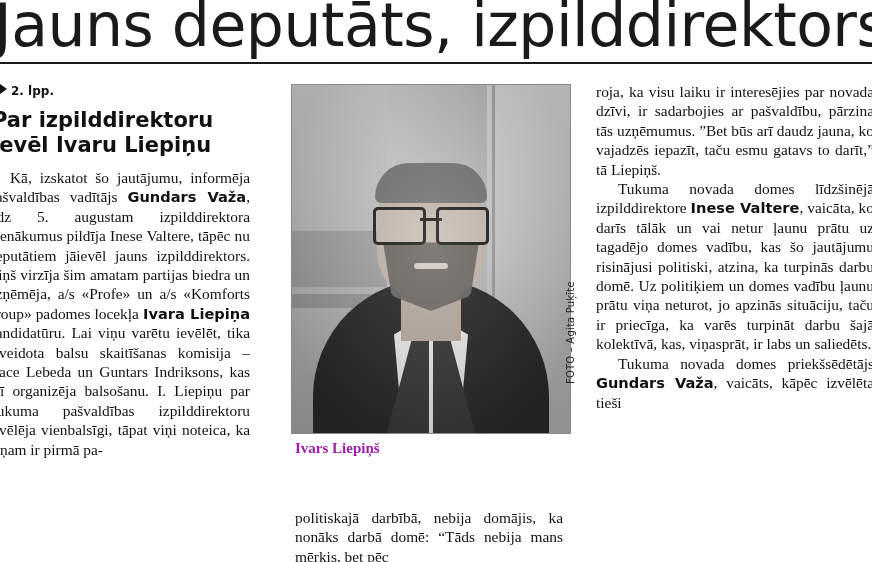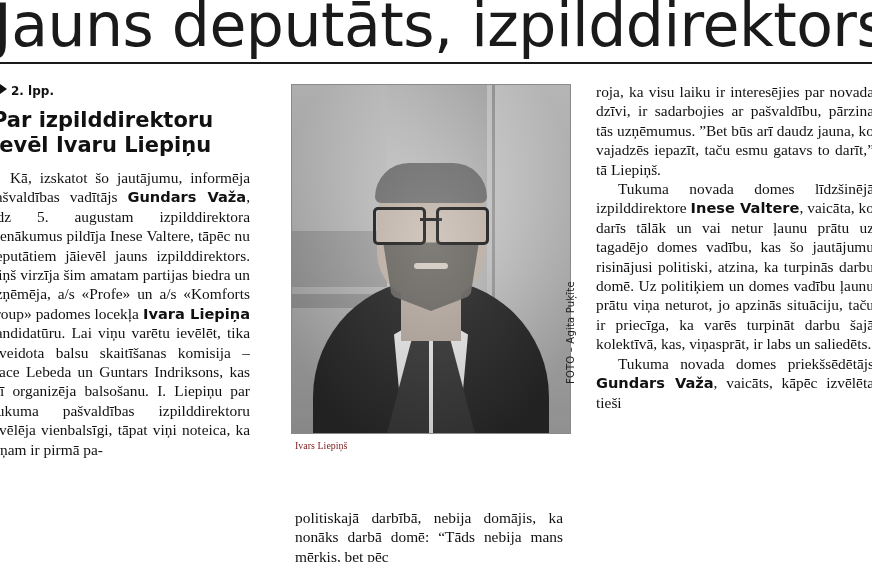--- a/index.html
+++ b/index.html
@@ -285,22 +285,23 @@
     font-size: 10px;
     letter-spacing: 0.2px;
     color: #222;
     white-space: nowrap;
   }
   .photo-caption {
     position: absolute;
     left: 4px;
     top: 356px;
     font-family: "Liberation Serif", serif;
-    font-size: 10px;
-    color: #7f1d1d;
+    font-size: 15px;
+    color: #a21caf;
+    font-weight: bold;
   }
 </style>
 </head>
 <body>
 
 <div class="headline-wrap">
   <div class="headline">Jauns deputāts, izpilddirektors</div>
 </div>
 <div class="rule"></div>
 

